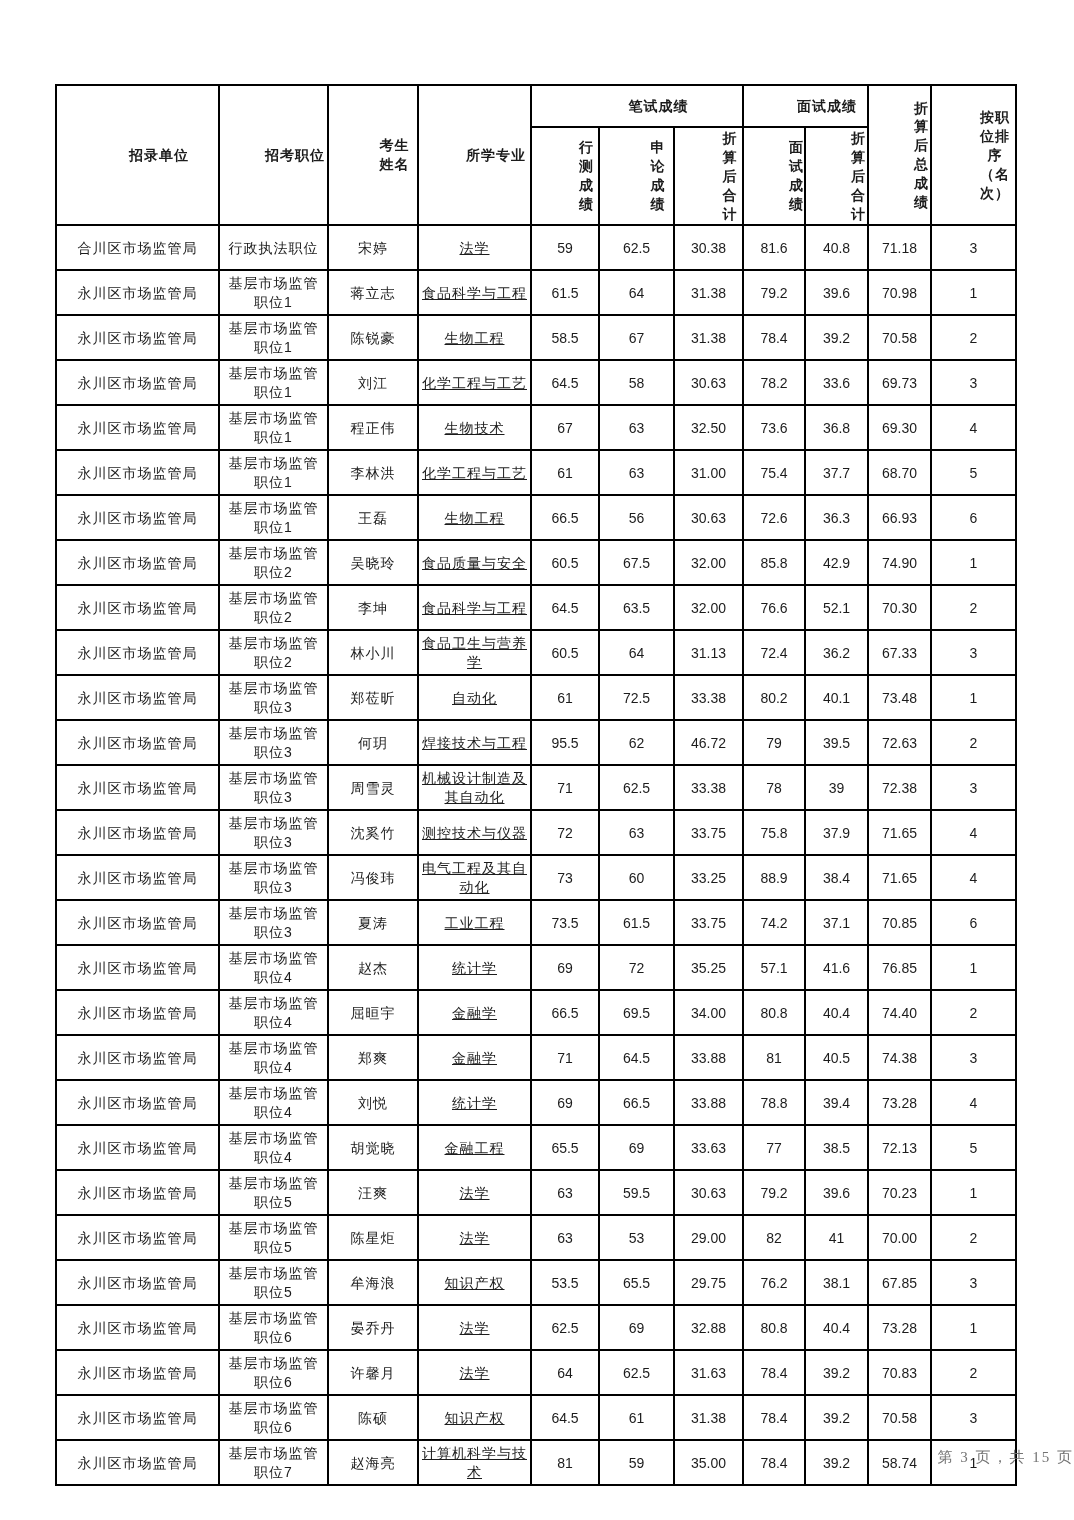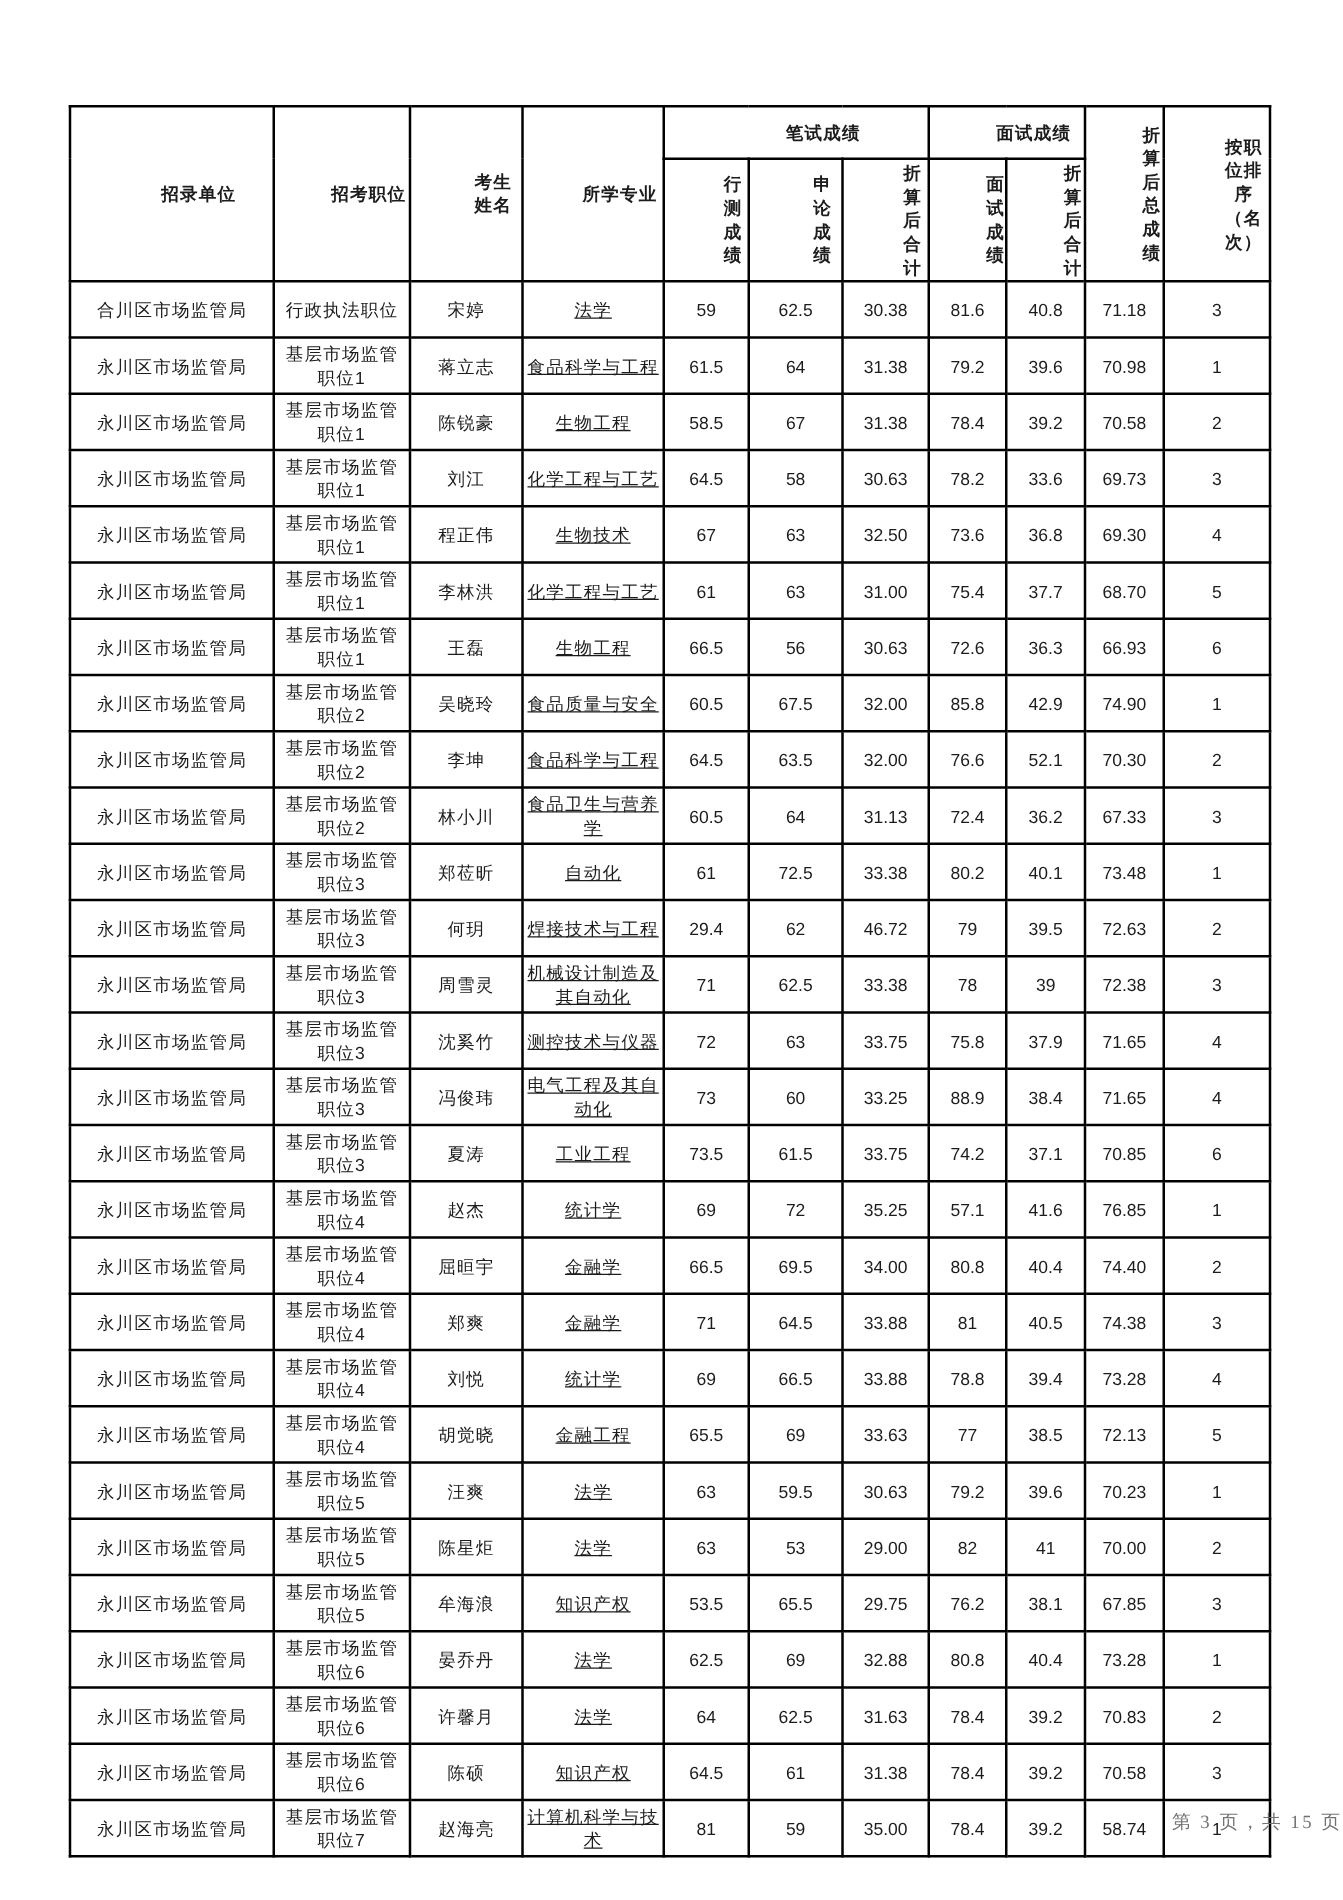--- a/index.html
+++ b/index.html
@@ -261,21 +261,21 @@
           <td class="col-num">40.1</td>
           <td class="col-num">73.48</td>
           <td class="col-num">1</td>
         </tr>
         <tr>
           <td class="col-unit">永川区市场监管局</td>
           <td class="col-position">基层市场监管
 职位3</td>
           <td class="col-name">何玥</td>
           <td class="col-major">焊接技术与工程</td>
-          <td class="col-num">29.4</td>
+          <td class="col-num">95.5</td>
           <td class="col-num">62</td>
           <td class="col-num">46.72</td>
           <td class="col-num">79</td>
           <td class="col-num">39.5</td>
           <td class="col-num">72.63</td>
           <td class="col-num">2</td>
         </tr>
         <tr>
           <td class="col-unit">永川区市场监管局</td>
           <td class="col-position">基层市场监管

